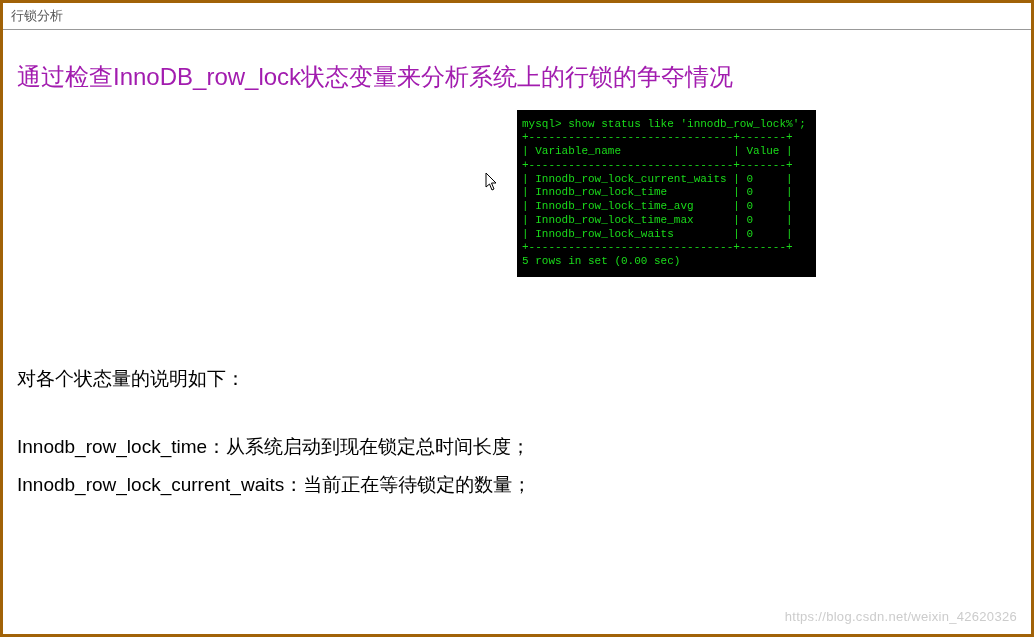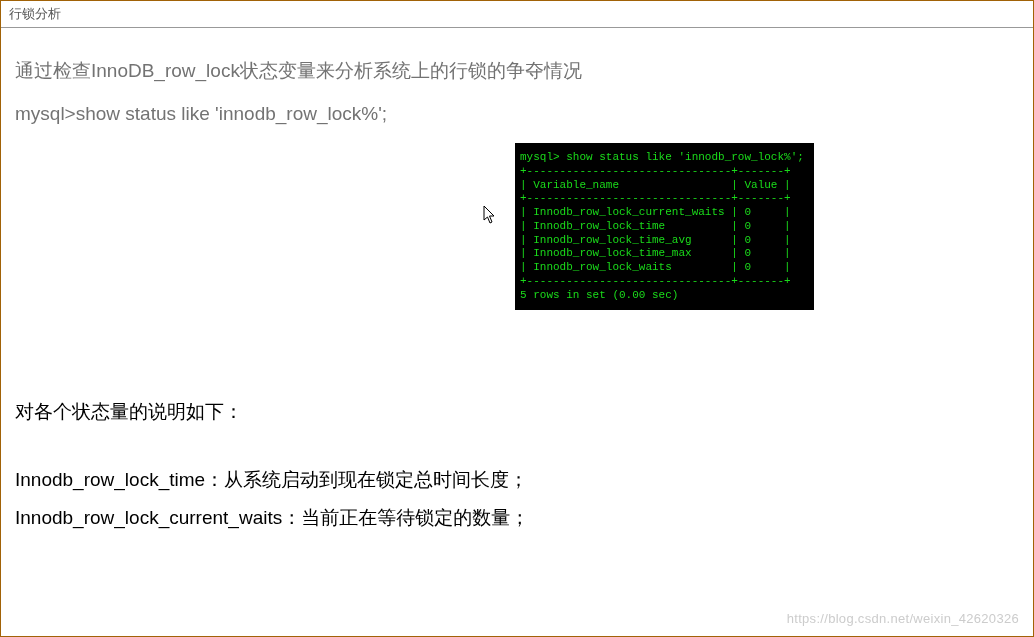--- a/index.html
+++ b/index.html
@@ -9,21 +9,21 @@
     }
     body {
       font-family: Arial, "Microsoft YaHei", sans-serif;
       background: #fff;
       width: 1034px;
       height: 637px;
       position: relative;
       overflow: hidden;
     }
     .window-frame {
-      border: 1px solid #a16207;
+      border: 3px solid #a16207;
       width: 100%;
       height: 100%;
       position: relative;
     }
     .title-bar {
       border-bottom: 1px solid #999;
       padding: 4px 8px;
       font-size: 13px;
       color: #555;
       background: #fff;
@@ -31,22 +31,22 @@
     .content {
       padding: 30px 14px 14px 14px;
     }
     .heading {
       font-size: 20px;
       color: #000;
       margin-bottom: 18px;
       font-weight: normal;
     }
     .para {
-      font-size: 19px;
-      color: #737373;
+      font-size: 24px;
+      color: #a21caf;
       margin-bottom: 16px;
       line-height: 1.4;
     }
     .terminal-row {
       display: flex;
       align-items: flex-start;
       margin-bottom: 50px;
     }
     .cursor-area {
       flex: 0 0 500px;
@@ -93,21 +93,20 @@
 <body>
 
 <div class="window-frame">
   <div class="title-bar">行锁分析</div>
 
   <div class="content">
 
 
     <div class="para">通过检查InnoDB_row_lock状态变量来分析系统上的行锁的争夺情况</div>
 
-    <div class="para">mysql&gt;show status like 'innodb_row_lock%';</div>
 
     <div class="terminal-row">
       <div class="cursor-area">
         <svg class="cursor-icon" viewBox="0 0 14 20">
           <path d="M1 1 L1 15 L4.5 12 L7 18 L9 17 L6.5 11 L11 11 Z" fill="#fff" stroke="#000" stroke-width="1"></path>
         </svg>
       </div>
       <div class="terminal" id="terminal-output">mysql&gt; show status like 'innodb_row_lock%';
 +-------------------------------+-------+
 | Variable_name                 | Value |

